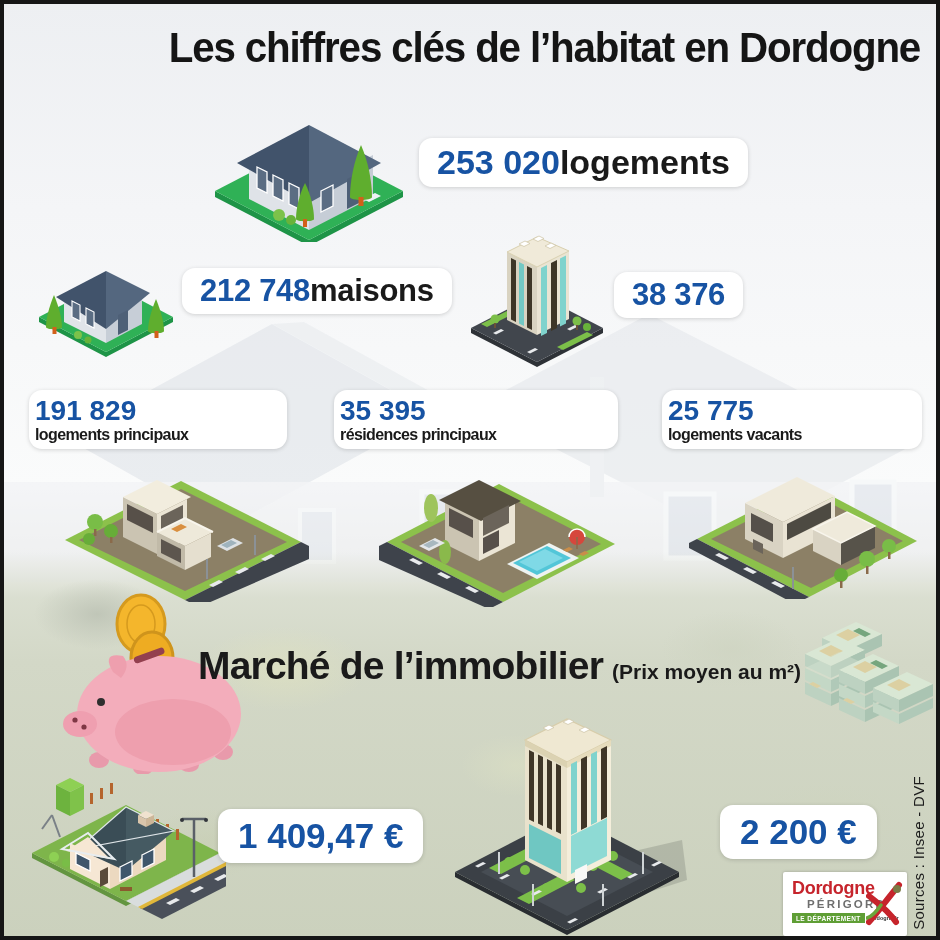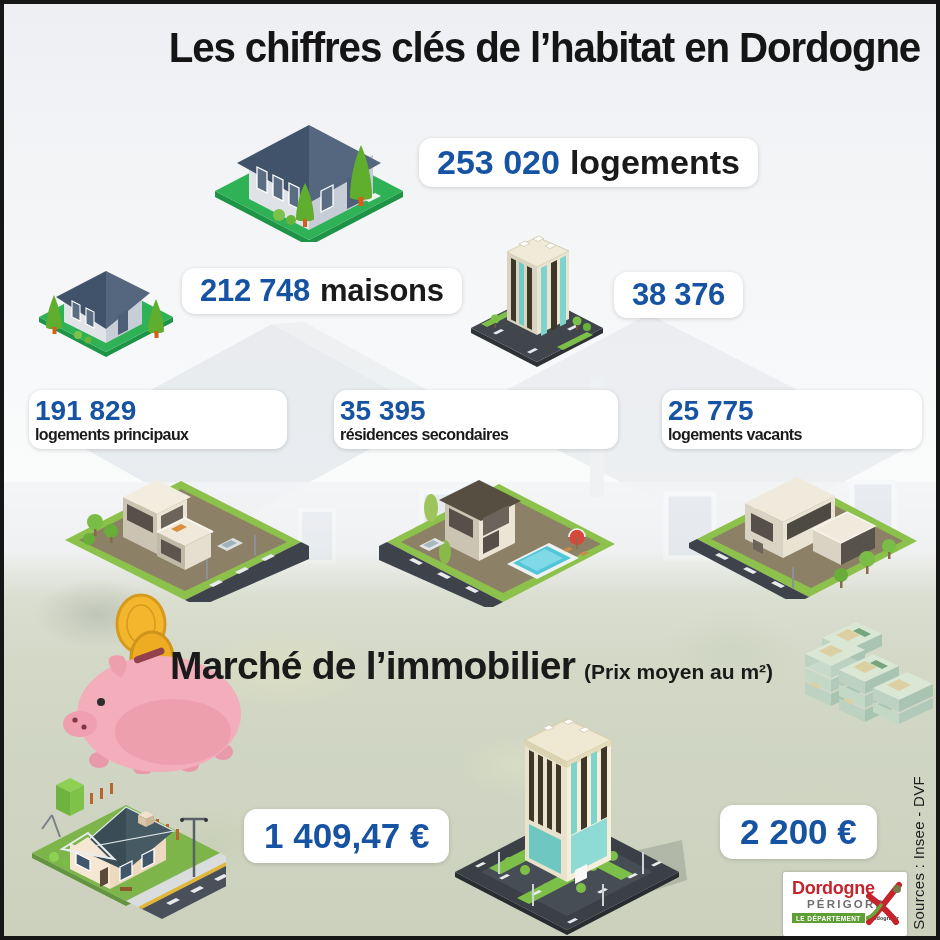--- a/index.html
+++ b/index.html
@@ -13,30 +13,30 @@
       radial-gradient(90px 50px at 10% 16%, rgba(186,192,178,.8), rgba(186,192,178,0) 70%),
       radial-gradient(120px 60px at 30% 30%, rgba(226,228,190,.55), rgba(226,228,190,0) 70%),
       radial-gradient(80px 45px at 55% 55%, rgba(222,226,196,.5), rgba(222,226,196,0) 70%),
       radial-gradient(100px 55px at 78% 25%, rgba(205,211,192,.6), rgba(205,211,192,0) 70%),
       radial-gradient(90px 50px at 22% 75%, rgba(199,206,178,.6), rgba(199,206,178,0) 70%),
       radial-gradient(110px 60px at 88% 70%, rgba(206,212,190,.55), rgba(206,212,190,0) 70%),
       linear-gradient(180deg, rgba(214,219,203,0) 0, rgba(214,219,203,.85) 46px, #d3d8c7 110px, #cbd1bd 100%)}
   .title{position:absolute;top:20px;left:0;width:100%;display:flex;justify-content:flex-end;white-space:nowrap}
   .title span{font-size:42px;font-weight:bold;color:#151515;letter-spacing:-1.2px;transform:scaleX(.96)}
   .pill{position:absolute;background:#fff;border-radius:13px;box-shadow:0 1px 4px rgba(0,0,0,.16);
-    display:flex;align-items:baseline;gap:10px;padding:5px 18px;white-space:nowrap}
+    display:flex;align-items:baseline;padding:5px 18px;white-space:nowrap}
   .pill .num{color:#1753a3;font-weight:bold}
   .pill .lbl{color:#1a1a1a;font-weight:bold}
   .pill.big .num,.pill.big .lbl{font-size:34px}
   .pill.mid .num,.pill.mid .lbl{font-size:31px;letter-spacing:-.3px}
   .card{position:absolute;background:#fff;border-radius:13px;box-shadow:0 1px 4px rgba(0,0,0,.16);
     text-align:left;padding:5px 6px;white-space:nowrap}
   .card .num{display:block;color:#1753a3;font-weight:bold;font-size:28px;line-height:1.12}
   .card .lbl{display:block;color:#1a1a1a;font-weight:bold;font-size:16px;line-height:1.08;letter-spacing:-.6px}
-  .market{position:absolute;left:166px;top:640px;display:flex;align-items:baseline;gap:9px;white-space:nowrap}
+  .market{position:absolute;left:194px;top:640px;display:flex;align-items:baseline;gap:9px;white-space:nowrap}
   .market .mt{font-size:39px;font-weight:bold;color:#1a1a1a;letter-spacing:-.8px}
   .market .ms{font-size:21px;font-weight:bold;color:#1a1a1a}
   .price{position:absolute;background:#fff;border-radius:13px;box-shadow:0 1px 4px rgba(0,0,0,.16);
     padding:7px 20px;white-space:nowrap}
   .price .num{color:#1753a3;font-weight:bold;font-size:35px}
   .sources{position:absolute;right:9px;bottom:6px;writing-mode:vertical-rl;transform:rotate(180deg);
     font-size:15px;color:#1c1c1c;letter-spacing:.3px}
   .logo{position:absolute;left:779px;top:868px;width:124px;height:64px;background:#fff;border-radius:2px;
     box-shadow:0 0 3px rgba(0,0,0,.25);padding:7px 6px 11px 9px;overflow:hidden}
   .logo .l1{color:#c6242c;font-weight:bold;font-size:18px;line-height:1;letter-spacing:-.3px}
@@ -149,21 +149,21 @@
   <div class="pill mid" style="left:610px;top:268px">
     <span class="num">38 376</span>
   </div>
 
   <div class="card" style="left:25px;top:386px;width:258px">
     <span class="num">191 829</span>
     <span class="lbl">logements principaux</span>
   </div>
   <div class="card" style="left:330px;top:386px;width:284px">
     <span class="num">35 395</span>
-    <span class="lbl">résidences secondaires</span>
+    <span class="lbl">résidences principaux</span>
   </div>
   <div class="card" style="left:658px;top:386px;width:260px">
     <span class="num">25 775</span>
     <span class="lbl">logements vacants</span>
   </div>
 
   <svg class="iso" style="left:55px;top:443px" width="250" height="155" viewBox="0 0 250 155">
     <polygon points="6,93 122,34 242,95 126,153" fill="#8cc14b"></polygon>
     <polygon points="20,93 122,42 228,95 126,144" fill="#8c8066"></polygon>
     <polygon points="126,153 242,95 250,99 250,112 140,160" fill="#3e434b"></polygon>
@@ -341,21 +341,21 @@
     <circle cx="28" cy="100" r="5" fill="#8ed054"></circle>
       <circle cx="40" cy="106" r="4" fill="#79bd47"></circle>
     <line x1="168" y1="62" x2="168" y2="120" stroke="#5a6068" stroke-width="2.5"></line>
     <line x1="156" y1="62" x2="180" y2="62" stroke="#5a6068" stroke-width="2.5"></line>
     <circle cx="156" cy="63" r="2" fill="#32363b"></circle>
       <circle cx="180" cy="63" r="2" fill="#32363b"></circle>
     <line x1="16" y1="72" x2="26" y2="58" stroke="#7a8187" stroke-width="2"></line>
     <line x1="34" y1="80" x2="26" y2="58" stroke="#7a8187" stroke-width="2"></line>
   </svg>
 
-  <div class="price" style="left:240px;top:805px">
+  <div class="price" style="left:214px;top:805px">
     <span class="num">1 409,47 €</span>
   </div>
 
   <svg class="iso" style="left:443px;top:698px" width="240" height="235" viewBox="0 0 240 235">
     <polygon points="140,160 235,138 240,178 165,202" fill="#7d8377" opacity=".35"></polygon>
     <polygon points="8,170 8,175 120,233 232,175 232,170 120,228" fill="#292d31"></polygon>
     <polygon points="8,170 120,112 232,170 120,228" fill="#3b4046"></polygon>
     <polygon points="34,170 120,126 206,170 120,214" fill="#474d54"></polygon>
     <polygon points="42,166 88,142 100,148 54,172" fill="#7cbf49"></polygon>
     <polygon points="140,148 186,172 174,178 128,154" fill="#7cbf49"></polygon>

